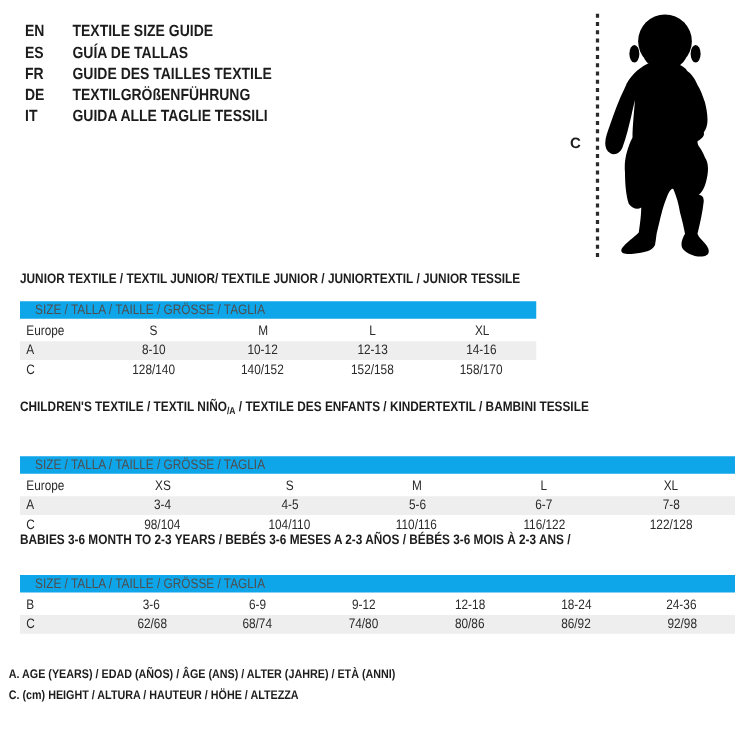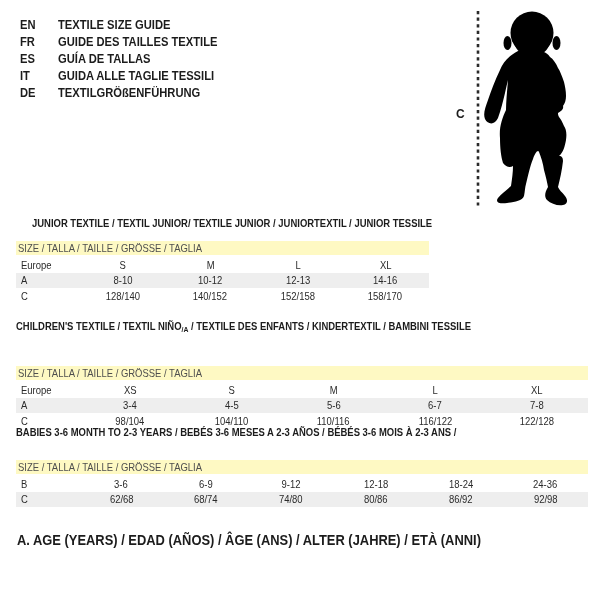--- a/index.html
+++ b/index.html
@@ -19,62 +19,62 @@
   
   .figure-svg { position:absolute; left:446px; top:2px; }
   .height-label { position:absolute; left:456px; top:107px; font-weight:bold; font-size:12px; }
 
   
   .size-table { position:absolute; font-size:11px; }
   .t-title { font-weight:bold; font-size:11px; line-height:16px; }
   .t1 { left:16px; top:215px; width:413px; }
   .t2 { left:16px; top:318px; width:572px; }
   .t3 { left:16px; top:424px; width:572px; }
-  .t1 .t-title { margin-bottom:10px;margin-left:16px; }
+  .t1 .t-title { margin-bottom:10px; }
   .t2 .t-title { margin-bottom:28px; }
   .t3 .t-title { margin-bottom:20px;  }
   .bar {
-    background:#fef9c3; color:#4e4e4e; height:14px; line-height:14px;
-    padding-left:2px; margin-bottom:2px; font-size:11px;
+    background:#0ea5e9; color:#4e4e4e; height:14px; line-height:14px;
+    padding-left:12px; margin-bottom:2px; font-size:11px;
   }
   .trow { display:flex; height:15.5px; align-items:center; color:#2a2a2a; }
   .trow.shaded { background:#eeeeee; }
   .tlabel { width:58px; padding-left:5px; }
   .tcell  { flex:1; text-align:center; }
   .subA   { font-size:8px; vertical-align:-2px; }
 
   
-  .footnotes { position:absolute; left:17px; top:531px; font-weight:bold; font-size:15px; }
+  .footnotes { position:absolute; left:7px; top:531px; font-weight:bold; font-size:10px; }
   .footnote-line { height:17px; line-height:17px; }
 </style>
 </head>
 <body>
 
 <div class="canvas">
 
   <div class="lang" id="langBlock">
       <div class="lang-row">
         <span class="lang-code"><span class="sqz">EN</span></span>
         <span class="sqz">TEXTILE SIZE GUIDE</span>
       </div>
       <div class="lang-row">
+        <span class="lang-code"><span class="sqz">ES</span></span>
+        <span class="sqz">GUÍA DE TALLAS</span>
+      </div>
+      <div class="lang-row">
         <span class="lang-code"><span class="sqz">FR</span></span>
         <span class="sqz">GUIDE DES TAILLES TEXTILE</span>
       </div>
       <div class="lang-row">
-        <span class="lang-code"><span class="sqz">ES</span></span>
-        <span class="sqz">GUÍA DE TALLAS</span>
+        <span class="lang-code"><span class="sqz">DE</span></span>
+        <span class="sqz">TEXTILGRÖßENFÜHRUNG</span>
       </div>
       <div class="lang-row">
         <span class="lang-code"><span class="sqz">IT</span></span>
         <span class="sqz">GUIDA ALLE TAGLIE TESSILI</span>
-      </div>
-      <div class="lang-row">
-        <span class="lang-code"><span class="sqz">DE</span></span>
-        <span class="sqz">TEXTILGRÖßENFÜHRUNG</span>
       </div>
     </div>
 
   <svg class="figure-svg" width="142" height="212" viewBox="444 2 142 212" xmlns="http://www.w3.org/2000/svg">
     <line x1="476" y1="11" x2="476" y2="206" stroke="#2a2a2a" stroke-width="2.6" stroke-dasharray="3.2 3.4"></line>
     <g fill="#000000">
       <circle cx="530" cy="33" r="21.5"></circle>
       <ellipse cx="530" cy="42" rx="17.5" ry="14"></ellipse>
       <ellipse cx="505.5" cy="43" rx="4" ry="7"></ellipse>
       <ellipse cx="554.5" cy="43" rx="4" ry="7"></ellipse>
@@ -196,14 +196,15 @@
         <span class="tcell"><span class="sqz-c">68/74</span></span>
         <span class="tcell"><span class="sqz-c">74/80</span></span>
         <span class="tcell"><span class="sqz-c">80/86</span></span>
         <span class="tcell"><span class="sqz-c">86/92</span></span>
         <span class="tcell"><span class="sqz-c">92/98</span></span>
       </div>
     </div>
 
   <div class="footnotes" id="footnotes">
       <div class="footnote-line"><span class="sqz">A. AGE (YEARS) / EDAD (AÑOS) / ÂGE (ANS) / ALTER (JAHRE) / ETÀ (ANNI)</span></div>
+      <div class="footnote-line"><span class="sqz">C. (cm) HEIGHT / ALTURA / HAUTEUR / HÖHE / ALTEZZA</span></div>
     </div>
 </div>
 
 </body></html>

